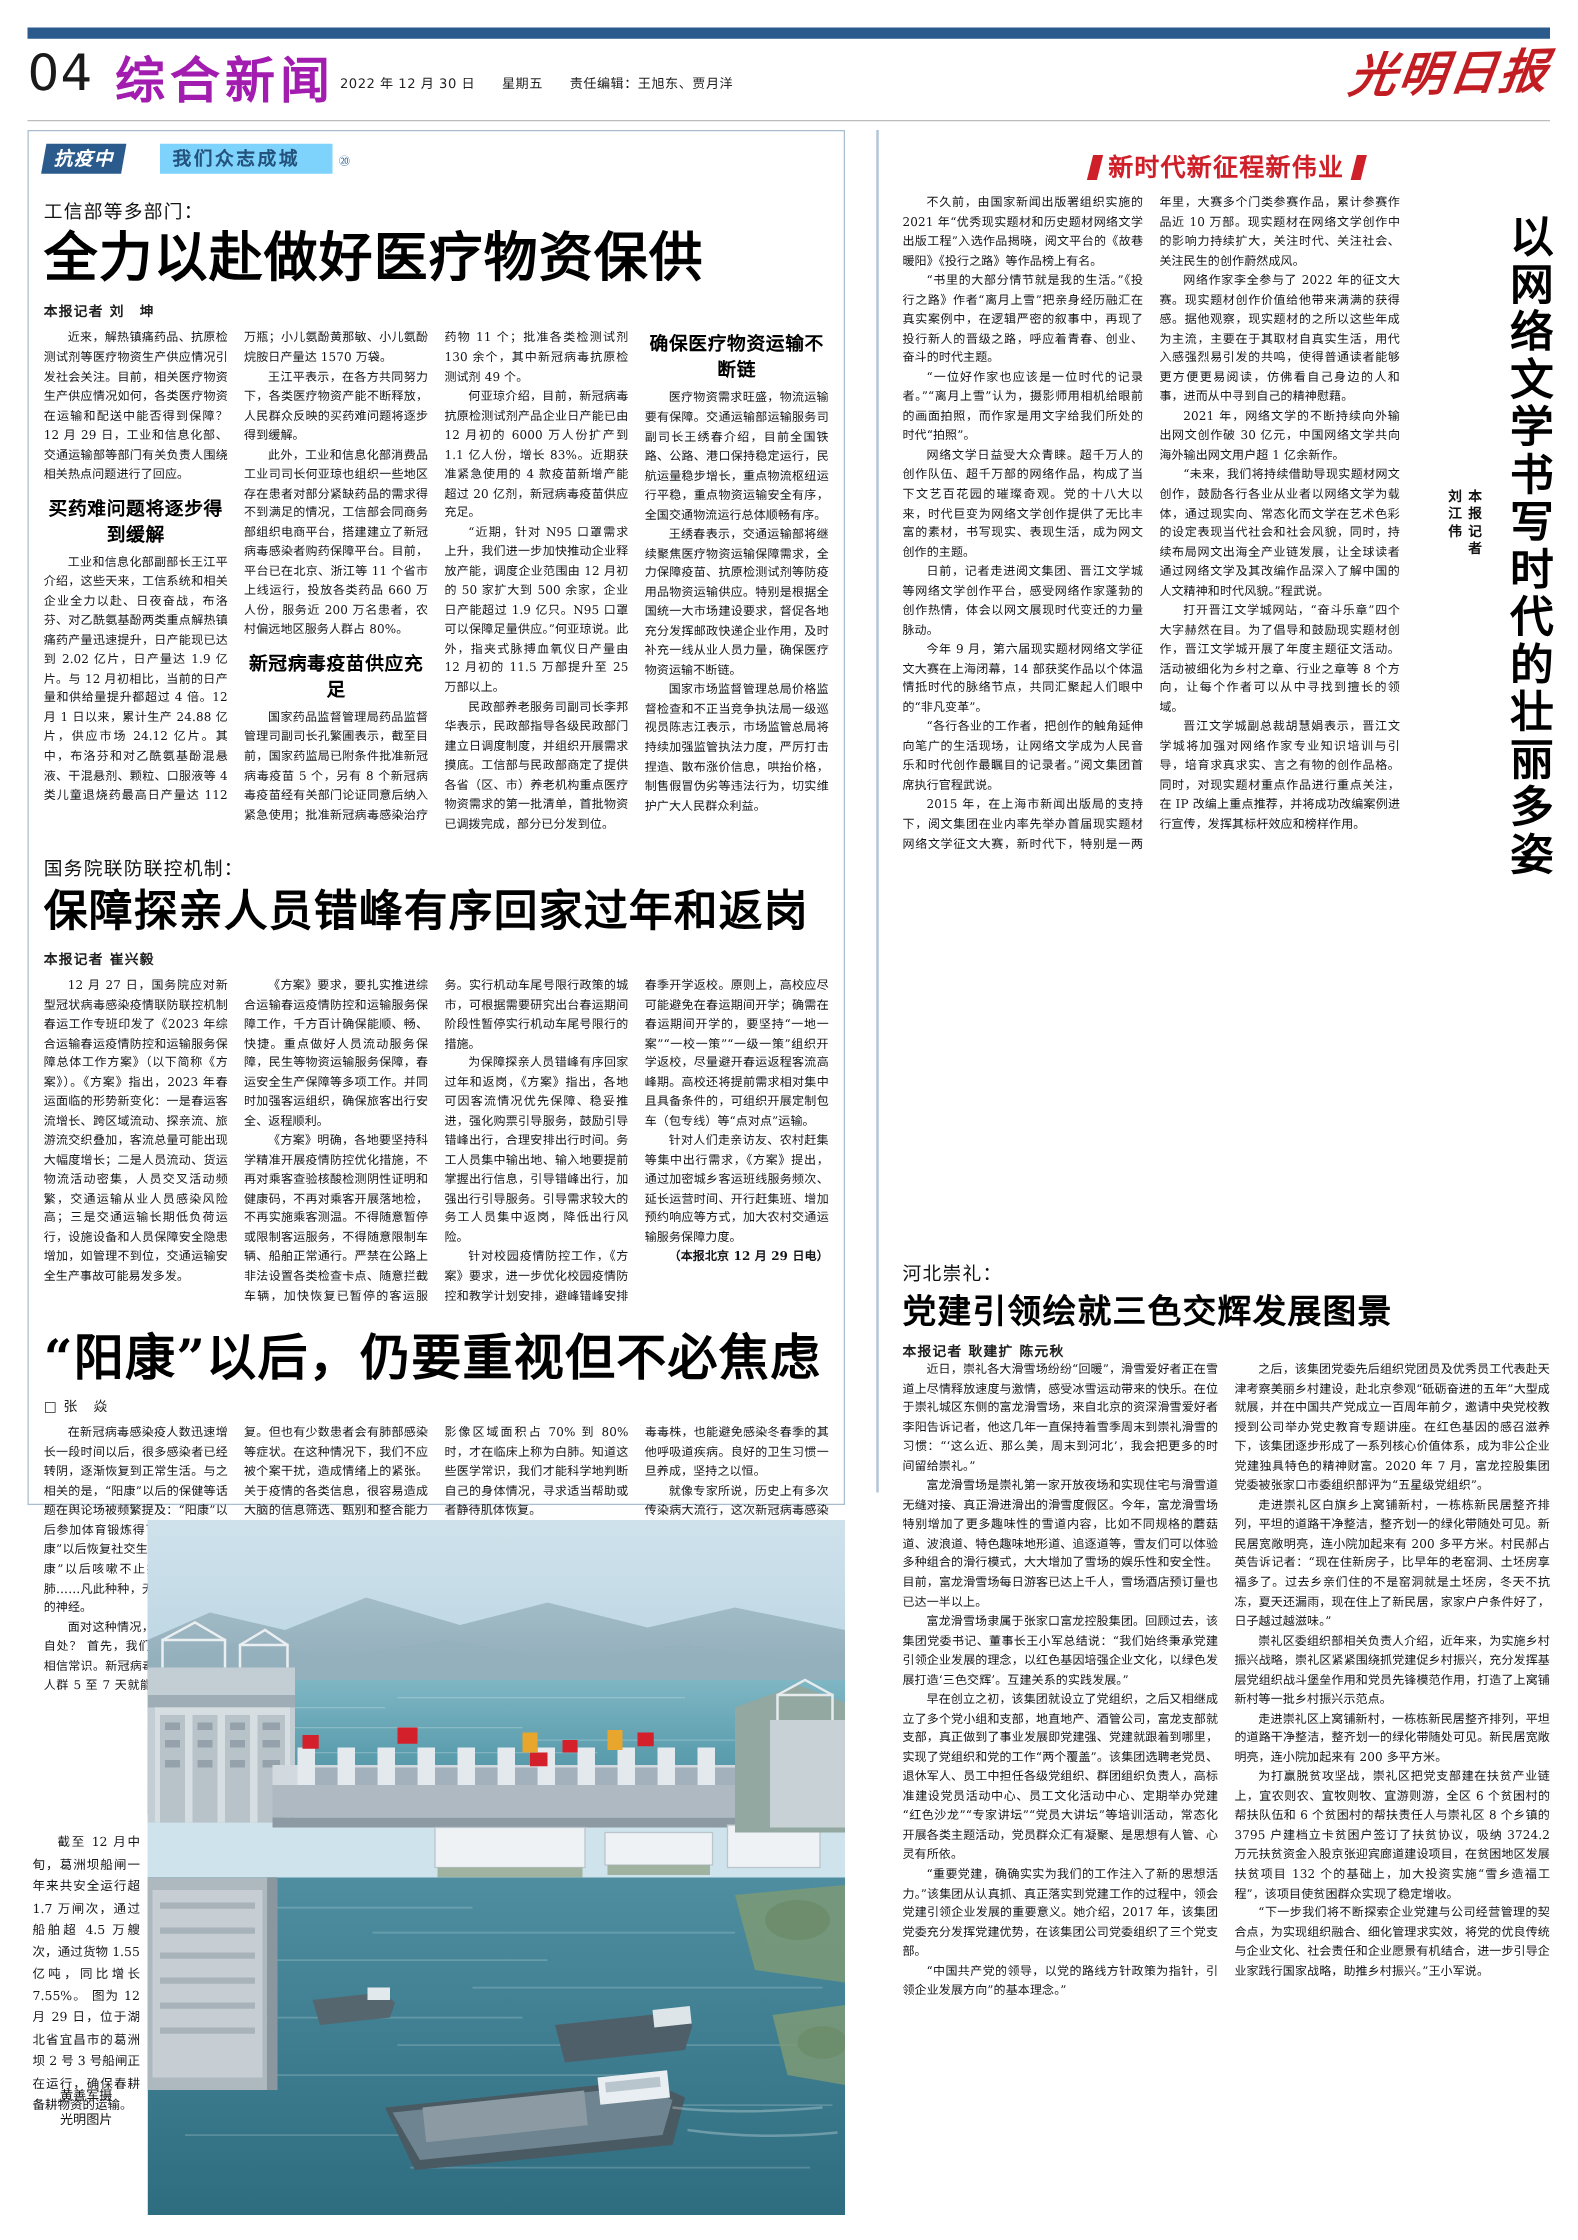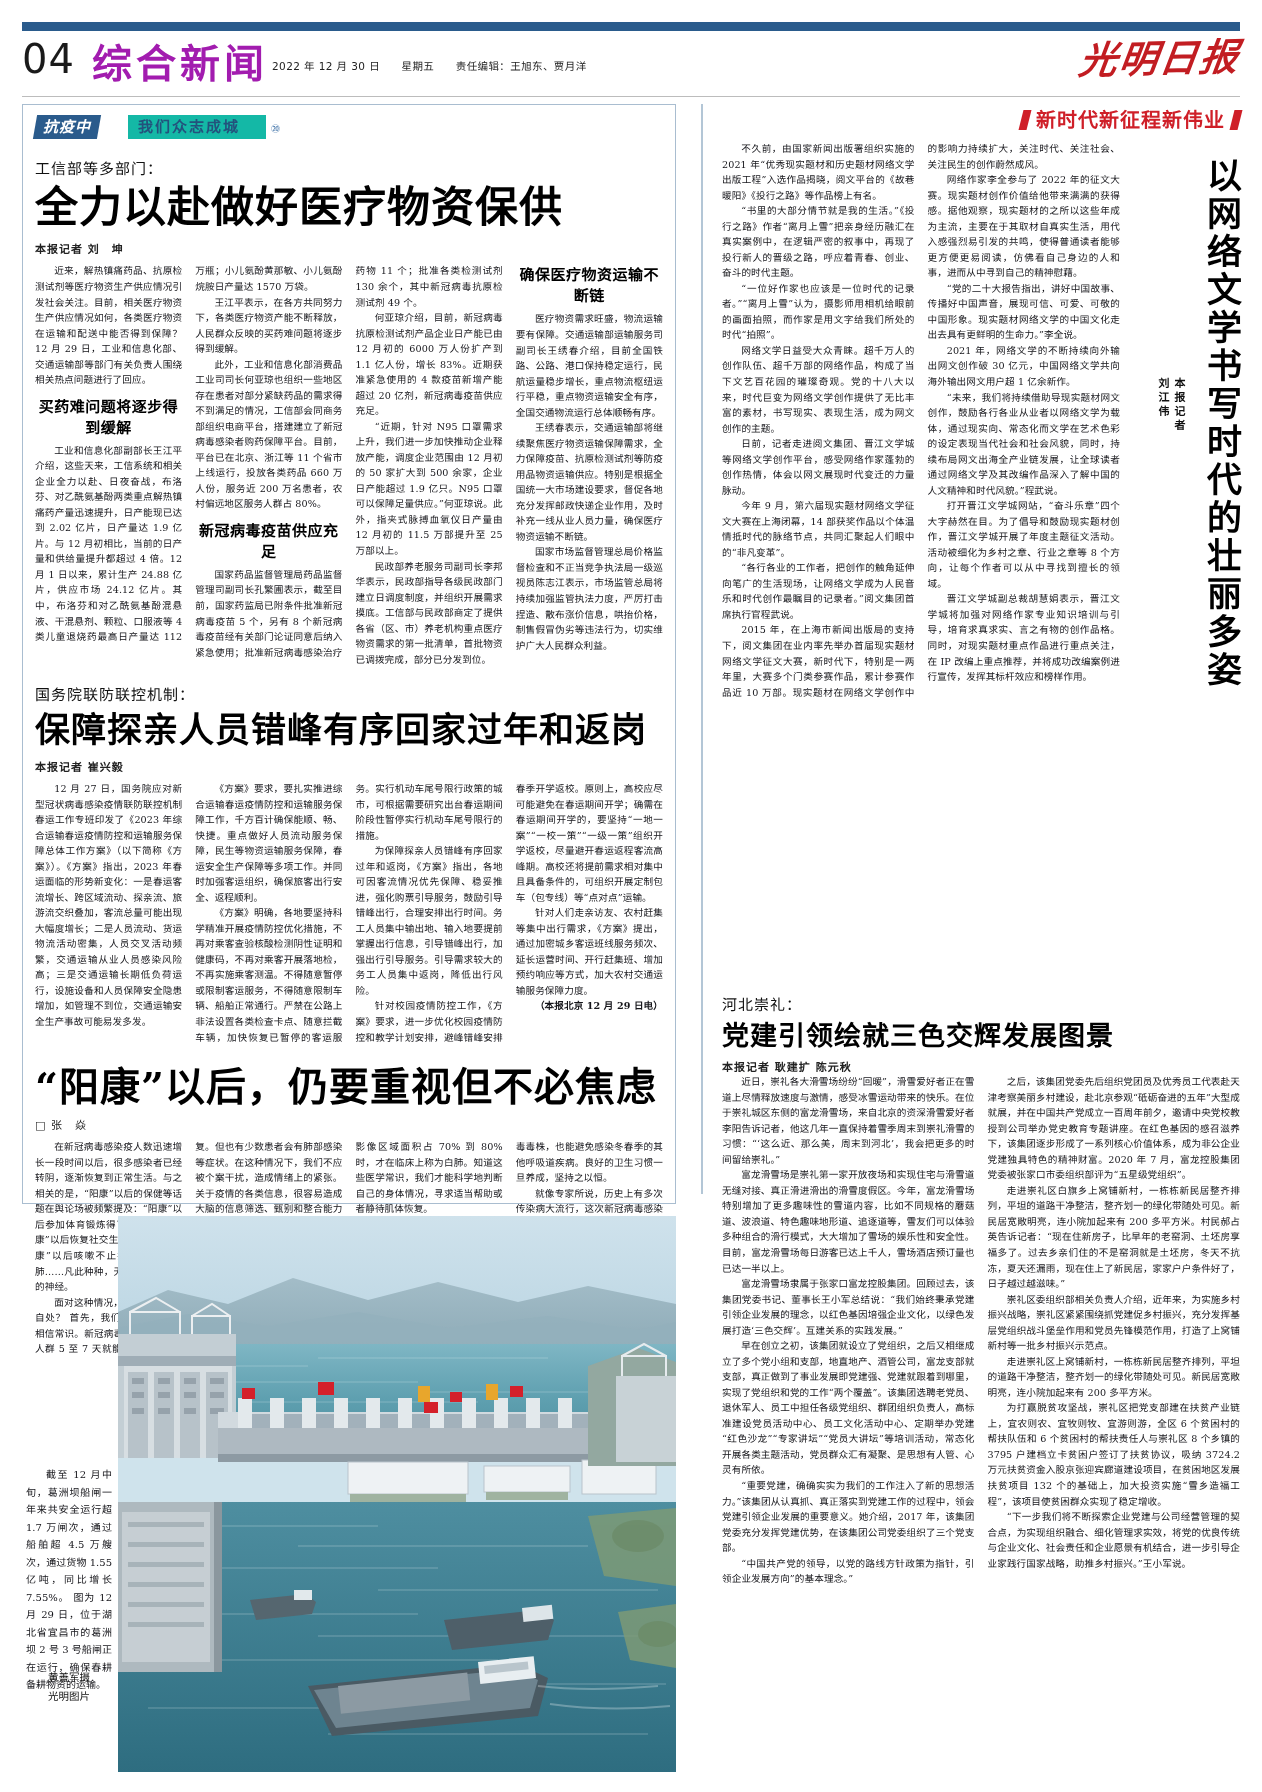--- a/index.html
+++ b/index.html
@@ -56,29 +56,29 @@
   .badge-blue{
     position:absolute;left:0;top:0;height:24px;line-height:24px;
     background:#2a5b8c;color:#fff;font-weight:700;font-size:15px;
     padding:0 8px;font-style:italic;letter-spacing:1px;
     font-family:"DejaVu Sans","Liberation Sans",sans-serif;
     transform:skewX(-10deg);
   }
   .badge-blue span{display:inline-block;transform:skewX(10deg);}
   .badge-light{
     position:absolute;left:93px;top:0;height:24px;line-height:24px;
-    background:#14b8a6;color:#23527c;font-weight:700;font-size:15px;
+    background:#7dd3fc;color:#23527c;font-weight:700;font-size:15px;
     padding:0 26px 0 10px;letter-spacing:2px;
     font-family:"DejaVu Sans","Liberation Sans",sans-serif;
   }
   .badge-num{position:absolute;left:236px;top:7px;font-size:9px;color:#3a6ea5;}
 
   
   .ribbon{
-    text-align:right;margin:0 0 8px 0;white-space:nowrap;
+    text-align:center;margin:14px 0 8px 0;white-space:nowrap;
   }
   .ribbon .bar{display:inline-block;width:8px;height:20px;background:#cf1f28;transform:skewX(-14deg);vertical-align:-3px;}
   .ribbon .txt{display:inline-block;color:#cf1f28;font-weight:700;font-size:20px;letter-spacing:1px;margin:0 7px;
     font-family:"DejaVu Sans","Liberation Sans",sans-serif;}
 
   
   .cols{column-gap:13px;column-rule:0;}
   .cols p{
     margin:0;
     font-family:"DejaVu Serif","Liberation Serif",serif;
@@ -226,21 +226,20 @@
         <div class="cols c2" style="width:398px;">
           <p>不久前，由国家新闻出版署组织实施的 2021 年“优秀现实题材和历史题材网络文学出版工程”入选作品揭晓，阅文平台的《故巷暖阳》《投行之路》等作品榜上有名。</p>
           <p>“书里的大部分情节就是我的生活。”《投行之路》作者“离月上雪”把亲身经历融汇在真实案例中，在逻辑严密的叙事中，再现了投行新人的晋级之路，呼应着青春、创业、奋斗的时代主题。</p>
           <p>“一位好作家也应该是一位时代的记录者。”“离月上雪”认为，摄影师用相机给眼前的画面拍照，而作家是用文字给我们所处的时代“拍照”。</p>
           <p>网络文学日益受大众青睐。超千万人的创作队伍、超千万部的网络作品，构成了当下文艺百花园的璀璨奇观。党的十八大以来，时代巨变为网络文学创作提供了无比丰富的素材，书写现实、表现生活，成为网文创作的主题。</p>
           <p>日前，记者走进阅文集团、晋江文学城等网络文学创作平台，感受网络作家蓬勃的创作热情，体会以网文展现时代变迁的力量脉动。</p>
           <p>今年 9 月，第六届现实题材网络文学征文大赛在上海闭幕，14 部获奖作品以个体温情抵时代的脉络节点，共同汇聚起人们眼中的“非凡变革”。</p>
           <p>“各行各业的工作者，把创作的触角延伸向笔广的生活现场，让网络文学成为人民音乐和时代创作最瞩目的记录者。”阅文集团首席执行官程武说。</p>
           <p>2015 年，在上海市新闻出版局的支持下，阅文集团在业内率先举办首届现实题材网络文学征文大赛，新时代下，特别是一两年里，大赛多个门类参赛作品，累计参赛作品近 10 万部。现实题材在网络文学创作中的影响力持续扩大，关注时代、关注社会、关注民生的创作蔚然成风。</p>
           <p>网络作家李全参与了 2022 年的征文大赛。现实题材创作价值给他带来满满的获得感。据他观察，现实题材的之所以这些年成为主流，主要在于其取材自真实生活，用代入感强烈易引发的共鸣，使得普通读者能够更方便更易阅读，仿佛看自己身边的人和事，进而从中寻到自己的精神慰藉。</p>
-          <p>“党的二十大报告指出，讲好中国故事、传播好中国声音，展现可信、可爱、可敬的中国形象。现实题材网络文学的中国文化走出去具有更鲜明的生命力。”李全说。</p>
           <p>2021 年，网络文学的不断持续向外输出网文创作破 30 亿元，中国网络文学共向海外输出网文用户超 1 亿余新作。</p>
           <p>“未来，我们将持续借助导现实题材网文创作，鼓励各行各业从业者以网络文学为载体，通过现实向、常态化而文学在艺术色彩的设定表现当代社会和社会风貌，同时，持续布局网文出海全产业链发展，让全球读者通过网络文学及其改编作品深入了解中国的人文精神和时代风貌。”程武说。</p>
           <p>打开晋江文学城网站，“奋斗乐章”四个大字赫然在目。为了倡导和鼓励现实题材创作，晋江文学城开展了年度主题征文活动。活动被细化为乡村之章、行业之章等 8 个方向，让每个作者可以从中寻找到擅长的领域。</p>
           <p>晋江文学城副总裁胡慧娟表示，晋江文学城将加强对网络作家专业知识培训与引导，培育求真求实、言之有物的创作品格。同时，对现实题材重点作品进行重点关注，在 IP 改编上重点推荐，并将成功改编案例进行宣传，发挥其标杆效应和榜样作用。</p>
         </div>
       </div>
 
       <div class="art" style="margin-top:12px;">
         <div class="kicker">河北崇礼：</div>
         <div class="headline" style="font-size:27px;margin:7px 0 8px 0;">党建引领绘就三色交辉发展图景</div>

